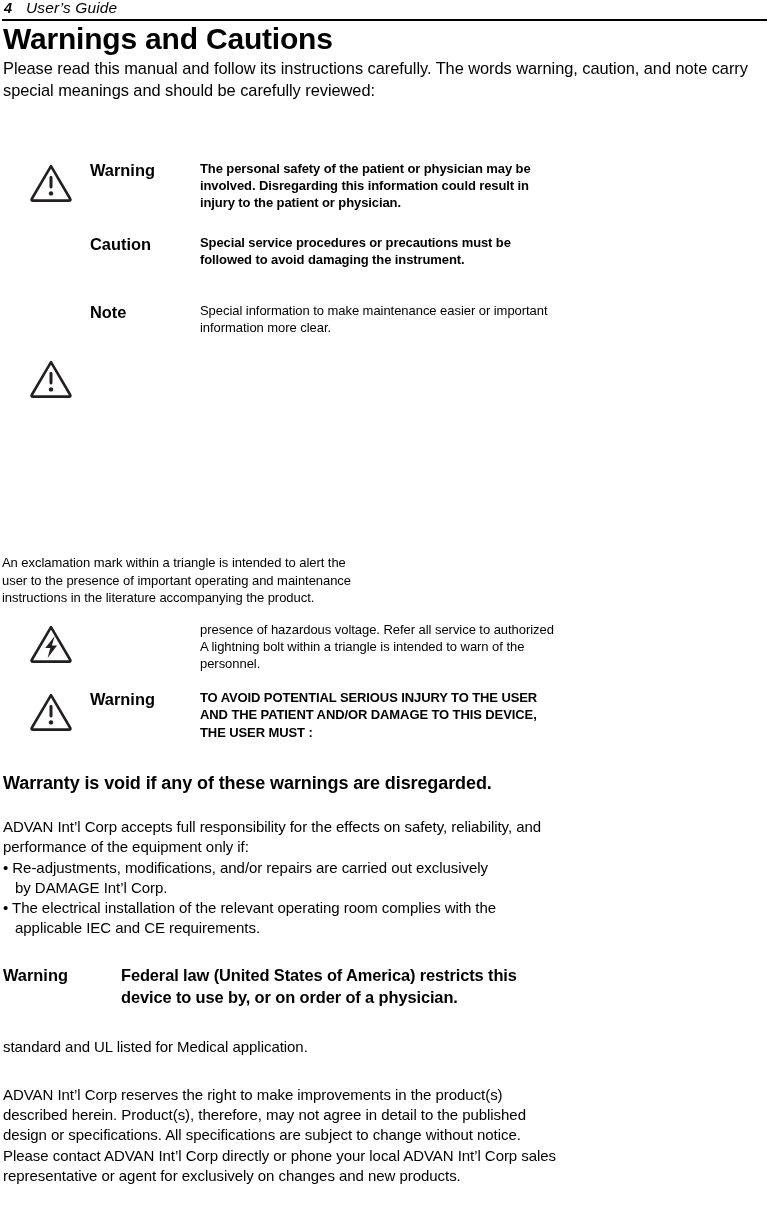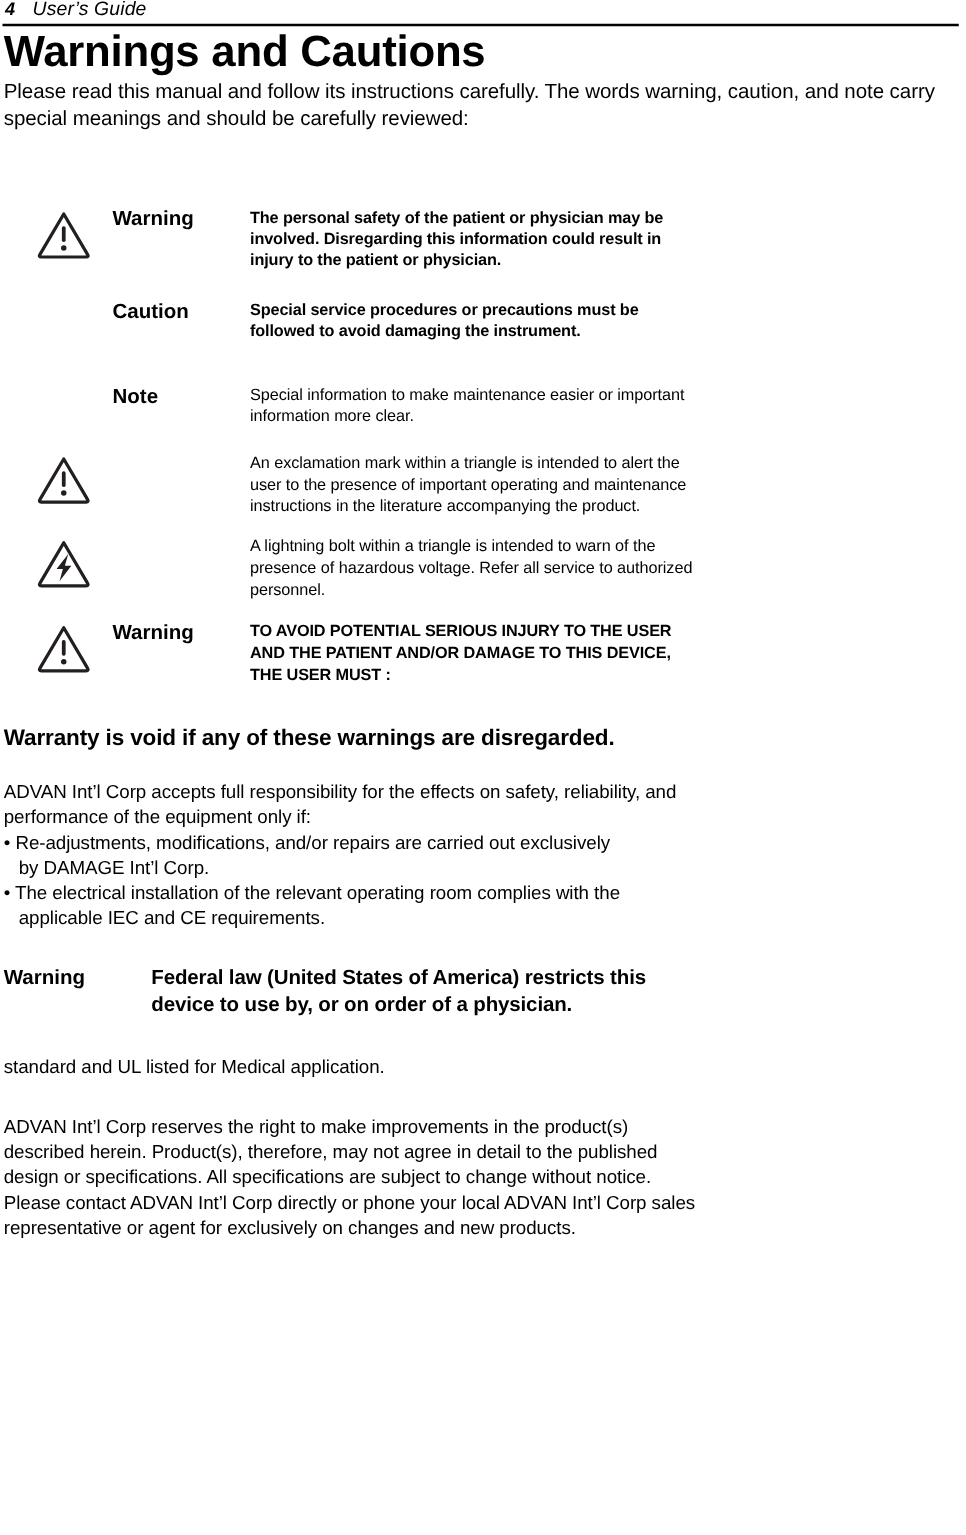--- a/index.html
+++ b/index.html
@@ -47,21 +47,21 @@
   }
   .header-rule {
     border: 0;
     border-top: 2.2px solid #000;
     margin: 1px 0 0 0;
     width: 100%;
   }
 
   
   .chapter-title {
-    font-size: 35px;
+    font-size: 30px;
     font-weight: bold;
     line-height: 1.02;
     letter-spacing: -0.2px;
     margin: 3px 0 2px 1px;
   }
 
   
   .intro {
     font-size: 16.4px;
     line-height: 1.37;
@@ -101,21 +101,21 @@
     font-size: 13px;
     line-height: 1.34;
     letter-spacing: -0.05px;
   }
   .notice-body-cell.bold { font-weight: bold; letter-spacing: -0.1px; }
   .notice-body-cell .ln { display: block; }
 
   .row-warning1 { margin-bottom: 22px; }
   .row-caution  { margin-bottom: 33px; }
   .row-note     { margin-bottom: 20px; }
-  .row-excl     { margin-bottom: 14px; }
+  .row-excl     { margin-bottom: 14px; flex-direction: column; }
   .row-bolt     { margin-bottom: 16px; }
 
   
   .icon-svg { display: block; }
 
   
   .warranty-line {
     font-size: 18px;
     font-weight: bold;
     line-height: 1.34;
@@ -227,22 +227,22 @@
 
     <div class="notice-row row-bolt">
       <div class="notice-icon-cell">
         <svg class="icon-svg" width="44" height="40" viewBox="0 0 44 40" aria-hidden="true">
           <path d="M22 3.2 L41 35.5 Q42.3 37.6 39.9 37.6 L4.1 37.6 Q1.7 37.6 3 35.5 Z" fill="none" stroke="#231f20" stroke-width="2.6" stroke-linejoin="round"></path>
           <path d="M25.6 12.2 L16.2 24.1 L21.3 24.1 L18.6 34.0 L28.1 21.6 L22.9 21.6 Z" fill="#231f20"></path>
         </svg>
       </div>
       <div class="notice-label-cell"></div>
       <div class="notice-body-cell">
+        <span class="ln">presence of hazardous voltage. Refer all service to authorized</span>
         <span class="ln">A lightning bolt within a triangle is intended to warn of the</span>
-        <span class="ln">presence of hazardous voltage. Refer all service to authorized</span>
         <span class="ln">personnel.</span>
       </div>
     </div>
 
     <div class="notice-row row-warning2">
       <div class="notice-icon-cell">
         <svg class="icon-svg" width="44" height="40" viewBox="0 0 44 40" aria-hidden="true">
           <path d="M22 3.2 L41 35.5 Q42.3 37.6 39.9 37.6 L4.1 37.6 Q1.7 37.6 3 35.5 Z" fill="none" stroke="#231f20" stroke-width="2.6" stroke-linejoin="round"></path>
           <rect x="20.5" y="13" width="3" height="12.5" rx="1.4" fill="#231f20"></rect>
           <circle cx="22" cy="30.4" r="2.2" fill="#231f20"></circle>

